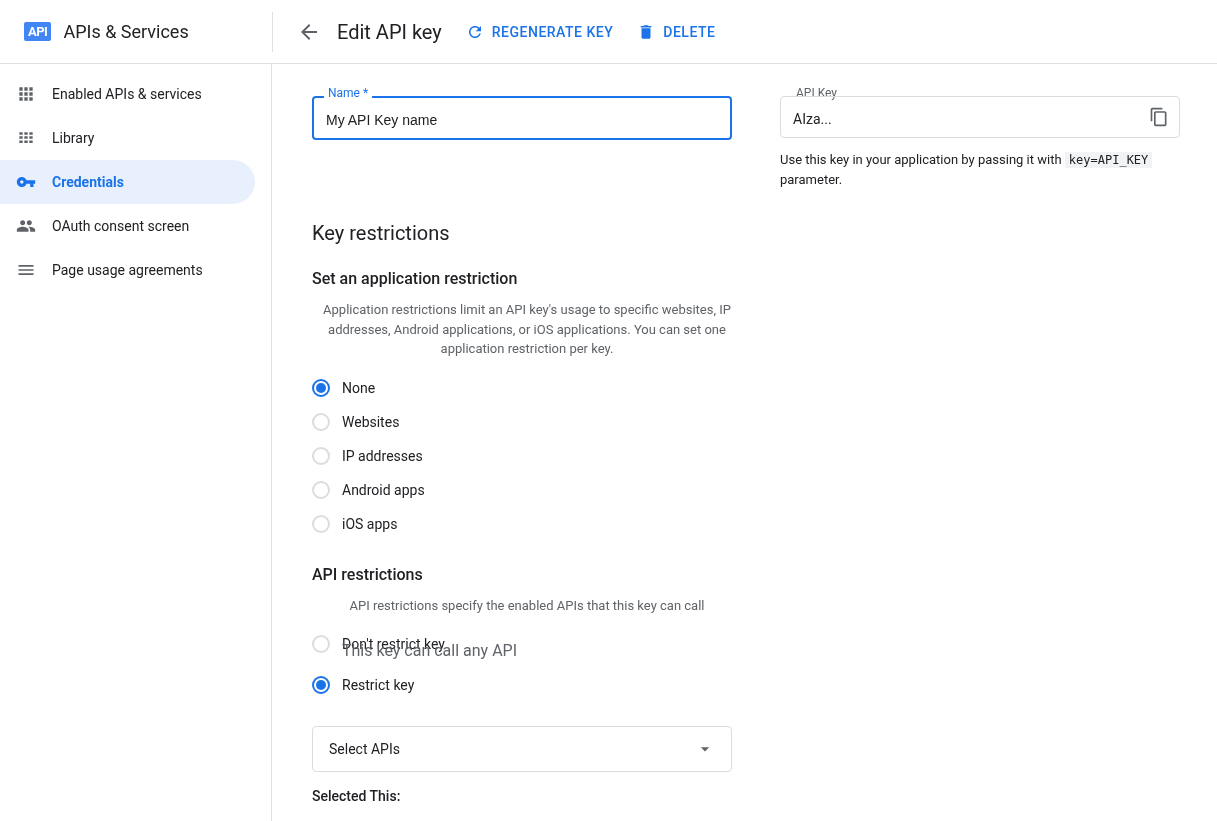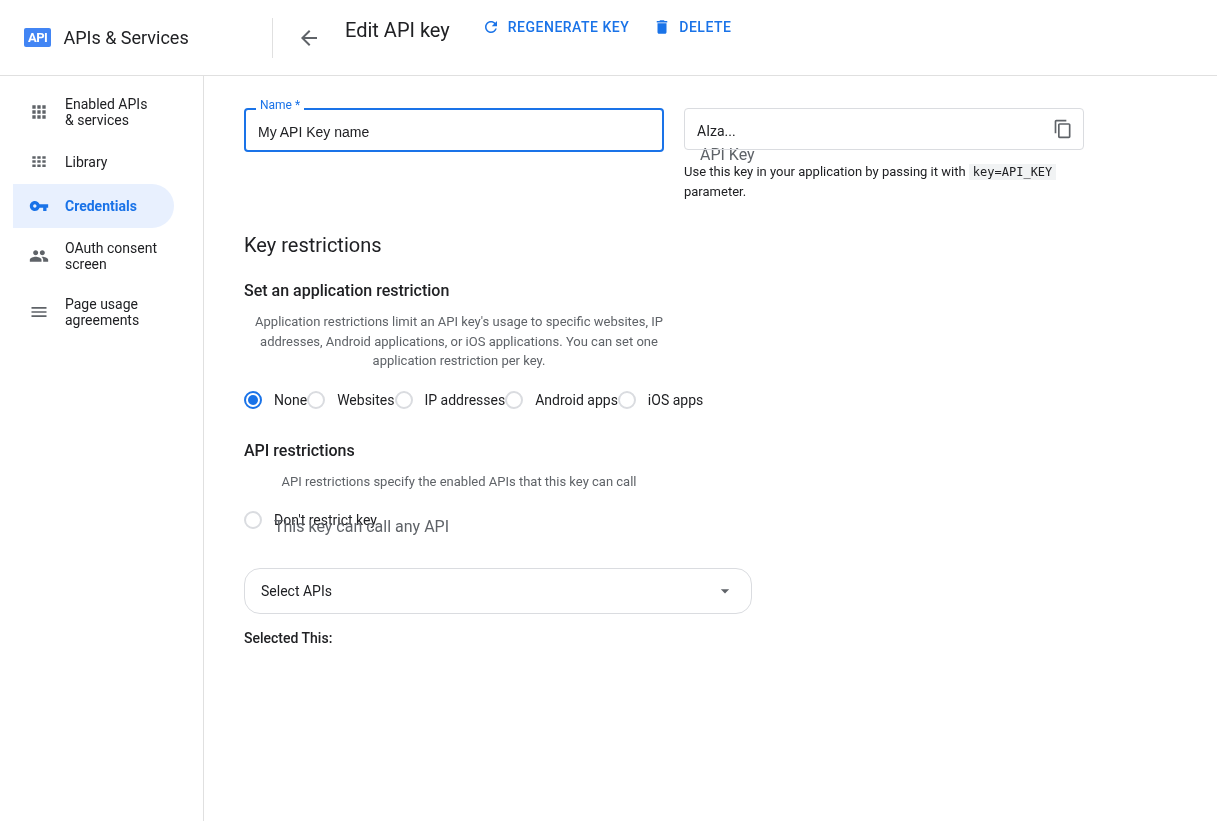--- a/index.html
+++ b/index.html
@@ -3,21 +3,21 @@
   <meta charset="utf-8">
   <style>
     * { box-sizing: border-box; margin: 0; padding: 0; }
     body { font-family: 'Roboto', Arial, sans-serif; font-size: 14px; color: #202124; background: #fff; height: 821px; overflow: hidden; display: flex; flex-direction: column; }
 
     
     .top-header {
       display: flex;
       align-items: center;
       padding: 0 24px;
-      height: 76px;
+      height: 64px;
       border-bottom: 1px solid #e0e0e0;
       background: #fff;
       flex-shrink: 0;
     }
     .app-logo {
       display: flex;
       align-items: center;
       gap: 12px;
       margin-right: 0;
       width: 248px;
@@ -37,22 +37,22 @@
       font-weight: 400;
     }
     .header-divider {
       width: 1px;
       height: 40px;
       background: #e0e0e0;
       margin: 0;
     }
     .page-header {
       display: flex;
-      align-items: flex-start;
-      gap: 16px;
+      align-items: center;
+      gap: 8px;
       padding-left: 16px;
       flex: 1;
     }
     .back-btn {
       display: flex;
       align-items: center;
       justify-content: center;
       color: #5f6368;
       cursor: pointer;
       border-radius: 50%;
@@ -84,23 +84,23 @@
 
     
     .main-layout {
       display: flex;
       flex: 1;
       overflow: hidden;
     }
 
     
     .sidebar {
-      width: 204px;
+      width: 272px;
       border-right: 1px solid #e0e0e0;
-      padding: 8px 13px;
+      padding: 8px 0;
       flex-shrink: 0;
       overflow-y: auto;
     }
     .sidebar-item {
       display: flex;
       align-items: center;
       gap: 16px;
       padding: 12px 16px;
       cursor: pointer;
       border-radius: 0 24px 24px 0;
@@ -128,21 +128,21 @@
     
     .content {
       flex: 1;
       overflow-y: auto;
       padding: 32px 40px;
     }
 
     
     .form-row {
       display: flex;
-      gap: 20px;
+      gap: 48px;
       margin-bottom: 32px;
     }
     .form-group {
       position: relative;
     }
     .form-group label {
       position: absolute;
       top: -10px;
       left: 12px;
       font-size: 12px;
@@ -159,25 +159,24 @@
       outline: none;
       width: 420px;
     }
     .api-key-group {
       position: relative;
     }
     .api-key-group label {
       position: absolute;
       top: -10px;
       left: 12px;
-      font-size: 16px;
+      font-size: 12px;
       color: #5f6368;
       background: #fff;
       padding: 0 4px;
-      margin-top: 47px;
     }
     .api-key-input-wrapper {
       border: 1px solid #dadce0;
       border-radius: 4px;
       padding: 14px 40px 10px 12px;
       font-size: 14px;
       color: #202124;
       width: 400px;
       position: relative;
       display: flex;
@@ -225,23 +224,24 @@
       color: #5f6368;
       margin-bottom: 20px;
       line-height: 1.5;
       max-width: 430px;
       text-align: center;
     }
 
     
     .radio-group {
       display: flex;
-      flex-direction: row;
-      gap: 0;
+      flex-direction: column;
+      gap: 16px;
       margin-bottom: 32px;
+      justify-content: center;
     }
     .radio-item {
       display: flex;
       align-items: center;
       gap: 12px;
       cursor: pointer;
     }
     .radio-circle {
       width: 18px;
       height: 18px;
@@ -260,23 +260,23 @@
       width: 10px;
       height: 10px;
       border-radius: 50%;
       background: #1a73e8;
     }
     .radio-label { font-size: 14px; color: #202124; }
     .radio-sublabel { font-size: 16px; color: #5f6368; margin-left: 30px; margin-top: -12px; }
 
     
     .select-dropdown {
-      width: 508px;
+      width: 420px;
       border: 1px solid #dadce0;
-      border-radius: 16px;
+      border-radius: 4px;
       padding: 12px 16px;
       font-size: 14px;
       color: #202124;
       display: flex;
       align-items: center;
       justify-content: space-between;
       cursor: pointer;
       margin-bottom: 16px;
     }
 
@@ -432,20 +432,24 @@
         <h3 class="subsection-title">API restrictions</h3>
         <p class="section-desc">API restrictions specify the enabled APIs that this key can call</p>
         <div class="radio-group">
           <div>
             <div class="radio-item">
               <div class="radio-circle"></div>
               <span class="radio-label">Don't restrict key</span>
             </div>
             <div class="radio-sublabel">This key can call any API</div>
           </div>
+          <div class="radio-item">
+            <div class="radio-circle selected"></div>
+            <span class="radio-label">Restrict key</span>
+          </div>
         </div>
 
         <div class="select-dropdown">
           <span>Select APIs</span>
           <svg width="20" height="20" viewBox="0 0 24 24" fill="#5f6368">
             <path d="M7 10l5 5 5-5z"></path>
           </svg>
         </div>
 
         <div class="selected-apis-label">Selected This:</div>

